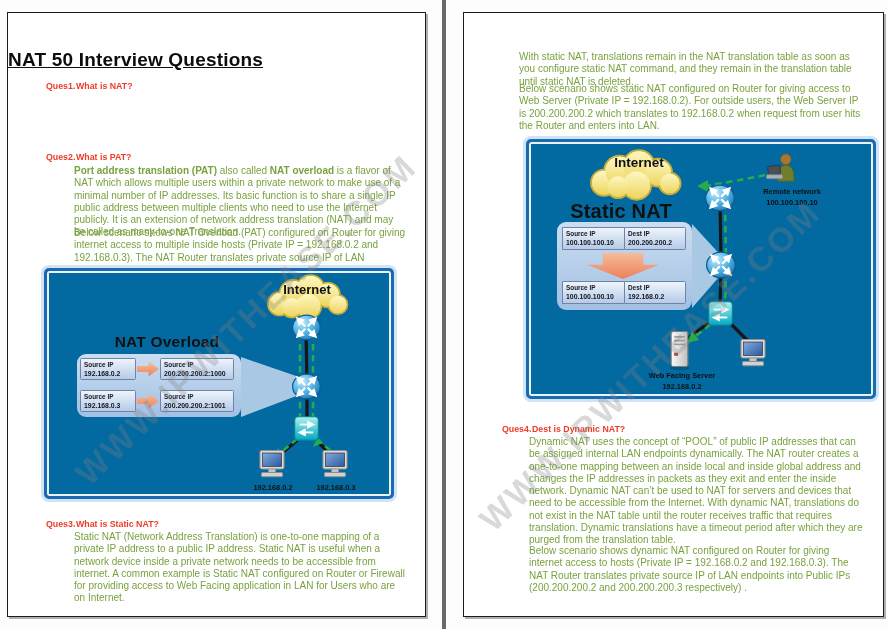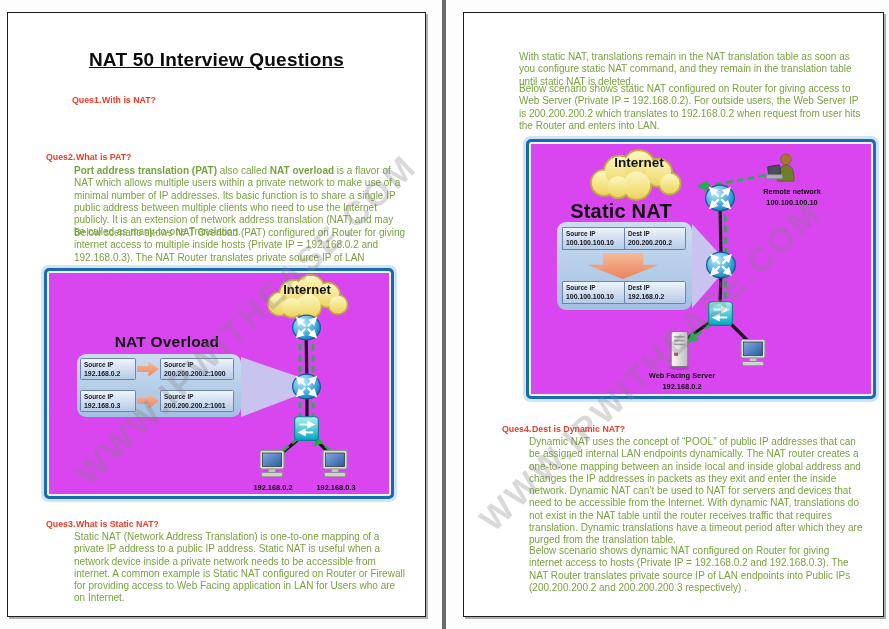--- a/index.html
+++ b/index.html
@@ -10,32 +10,32 @@
         box-shadow:2px 2px 0 rgba(80,80,80,.45);overflow:hidden;}
   .page1{left:7px;width:417px;}
   .page2{left:463px;width:419px;}
 
   .wm{position:absolute;font-weight:700;font-size:34px;letter-spacing:3px;
       color:rgba(128,128,128,.30);transform:rotate(-44deg);transform-origin:0 0;
       white-space:nowrap;pointer-events:none;z-index:5;}
   .wm1{left:60px;top:452px;}
   .wm2{left:8px;top:498px;}
 
-  .doctitle{position:absolute;left:0;right:0;top:36px;text-align:center;font-size:19px;
+  .doctitle{position:absolute;left:0;right:0;top:36px;text-align:left;font-size:19px;
             font-weight:700;color:#0d0d0d;text-decoration:underline;letter-spacing:.2px;}
 
   .qhead{position:absolute;left:38px;display:flex;font-size:8.8px;font-weight:700;color:#ee3b27;}
   .qhead .qnum{width:30px;flex:0 0 30px;}
   .body{position:absolute;font-size:10px;line-height:12.3px;color:#78a23e;}
   .p1body{left:66px;width:332px;}
   .p2body{left:65px;width:334px;}
   .p2para{left:55px;width:342px;}
   .b{font-weight:700;}
 
-  .diagframe{position:absolute;background:#d946ef;border:3px solid #1a6ab2;border-radius:5px;
+  .diagframe{position:absolute;background:#0369a1;border:3px solid #1a6ab2;border-radius:5px;
              box-shadow:0 0 0 3px #cfe4f6, inset 0 0 0 2px #e9f3fc;z-index:2;}
   .dsvg{position:absolute;left:0;top:0;}
 
   .dlabel{position:absolute;color:#101010;font-weight:700;text-align:center;z-index:3;}
   .internet-label{font-size:13px;}
   .diag-title{font-size:15.5px;letter-spacing:.2px;}
   .tiny{font-size:7.4px;line-height:10.5px;}
 
   .panel{position:absolute;background:linear-gradient(180deg,#cbddf1,#a2c0e2);
          border-radius:9px;z-index:2;}
@@ -149,23 +149,23 @@
 </svg>
 
 <div class="stage">
   <div class="divider"></div>
 
   <div class="page page1">
     <div class="wm wm1">WWW.IPWITHEASE.COM</div>
 
     <div class="doctitle">NAT 50 Interview Questions</div>
 
-    <div class="qhead" style="top:82px;margin-left:26px;">
+    <div class="qhead" style="top:68px;">
       <span class="qnum">Ques1.</span>
-      <span>With is NAT?</span>
+      <span>What is NAT?</span>
     </div>
 
     <div class="qhead" style="top:139px;align-items:flex-end;">
       <span class="qnum">Ques2.</span>
       <span>What is PAT?</span>
     </div>
     <div class="body p1body" style="top:152px;"><span class="b">Port address translation (PAT)</span><span> also called </span><span class="b">NAT overload</span><span> is a flavor of NAT which allows multiple users within a private network to make use of a minimal number of IP addresses. Its basic function is to share a single IP public address between multiple clients who need to use the Internet publicly. It is an extension of network address translation (NAT) and may be called as many-to-one Translation.</span></div>
     <div class="body p1body" style="top:214px;">Below scenario shows NAT Overload (PAT) configured on Router for giving internet access to multiple inside hosts (Private IP = 192.168.0.2 and 192.168.0.3). The NAT Router translates private source IP of LAN endpoints into same Public IP but with different port number ie 200.200.200.2:1000 and 200.200.200.2:1001 respectively.</div>
 
     <div class="diagframe" style="left:36px;top:255px;width:344px;height:225px;">

